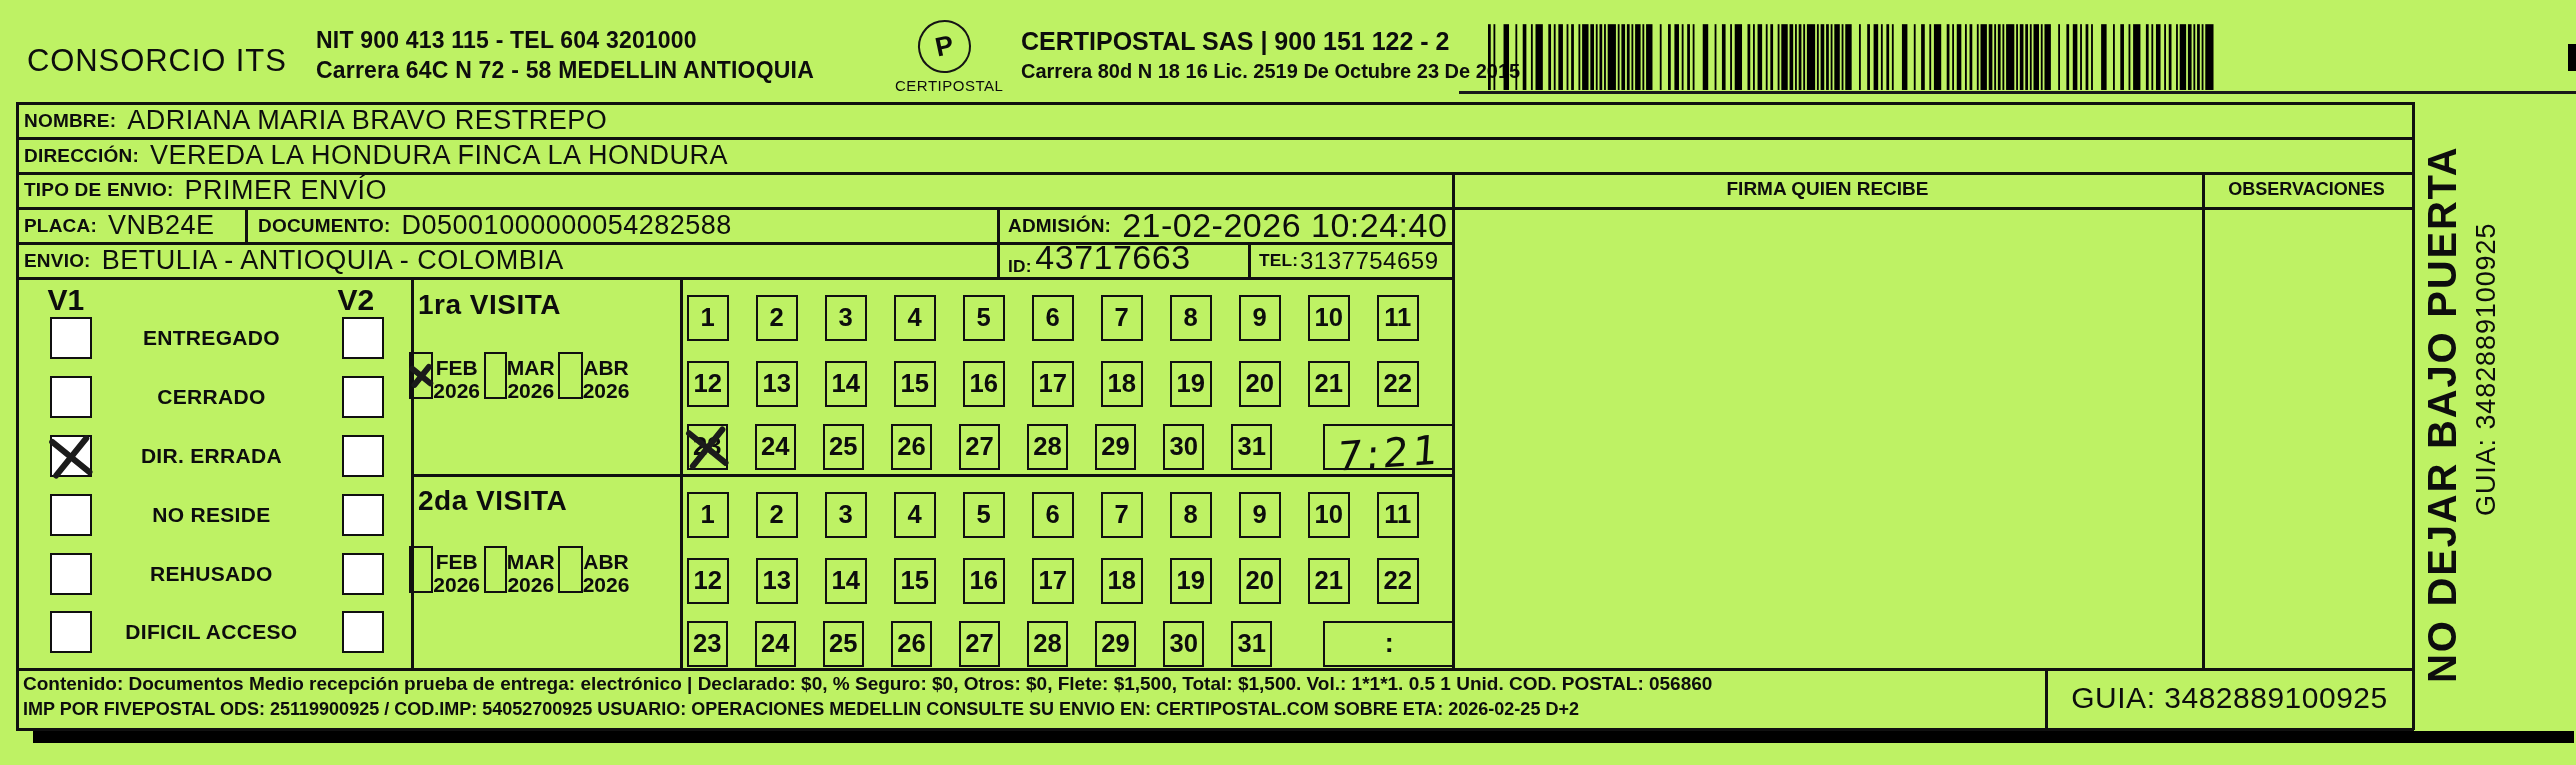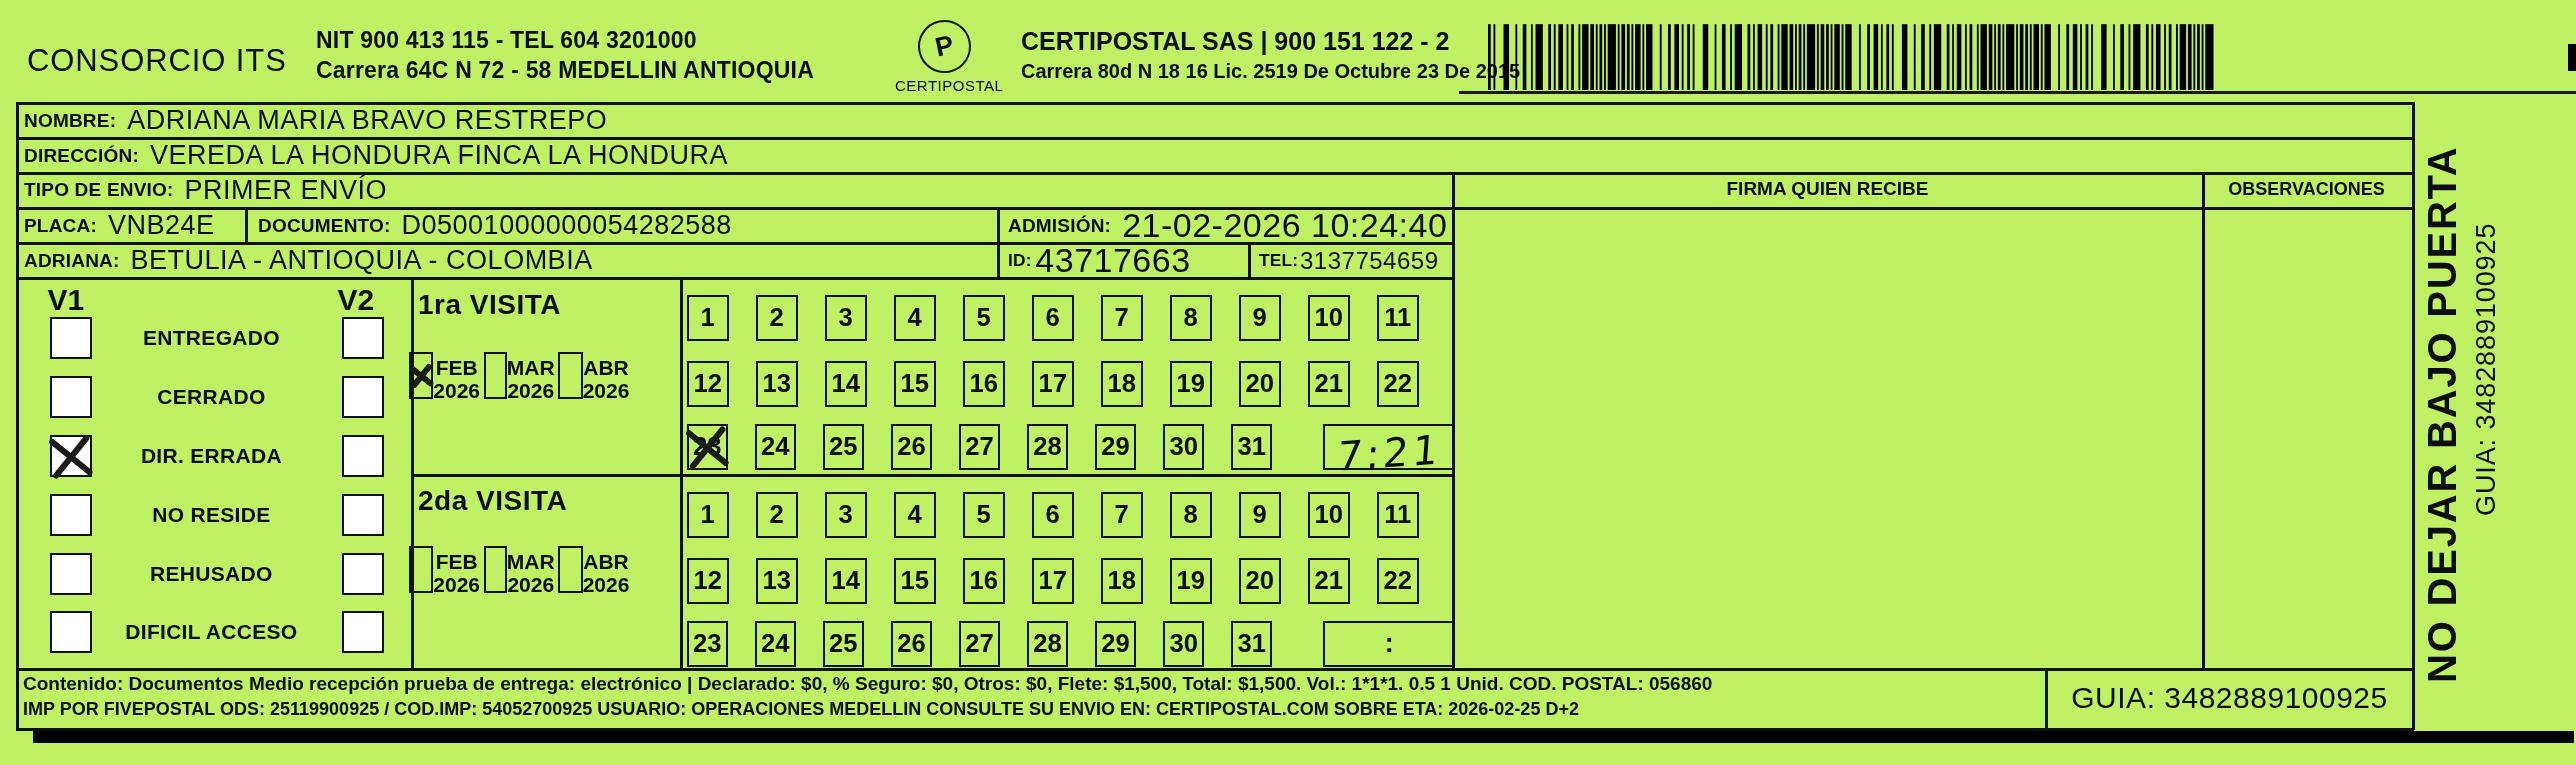--- a/index.html
+++ b/index.html
@@ -237,24 +237,24 @@
   </div>
   <div class="frow" style="left:258px;top:209px;width:731px;height:33px;">
     <span class="flabel">DOCUMENTO:</span>
     <span class="fvalue">D05001000000054282588</span>
   </div>
   <div class="frow" style="left:1008px;top:209px;width:438px;height:33px;">
     <span class="flabel">ADMISIÓN:</span>
     <span class="fvalue md">21-02-2026 10:24:40</span>
   </div>
   <div class="frow" style="left:24px;top:244px;width:959px;height:33px;">
-    <span class="flabel">ADRIANA:</span>
+    <span class="flabel">ENVIO:</span>
     <span class="fvalue">BETULIA - ANTIOQUIA - COLOMBIA</span>
   </div>
-  <div class="frow" style="left:1008px;top:244px;width:236px;height:33px;gap:3.7px;">
+  <div class="frow" style="left:1008px;top:244px;width:236px;height:33px;gap:3.7px;align-items:flex-end;">
     <span class="flabel sm">ID:</span>
     <span class="fvalue md">43717663</span>
   </div>
   <div class="frow" style="left:1259px;top:244px;width:190px;height:33px;gap:1.8px;">
     <span class="flabel sm">TEL:</span>
     <span class="fvalue md" style="font-size:24px;">3137754659</span>
   </div>
 
   <div class="status-panel">
     <div class="vhead" style="left:31px;top:5.5px;">V1</div>

